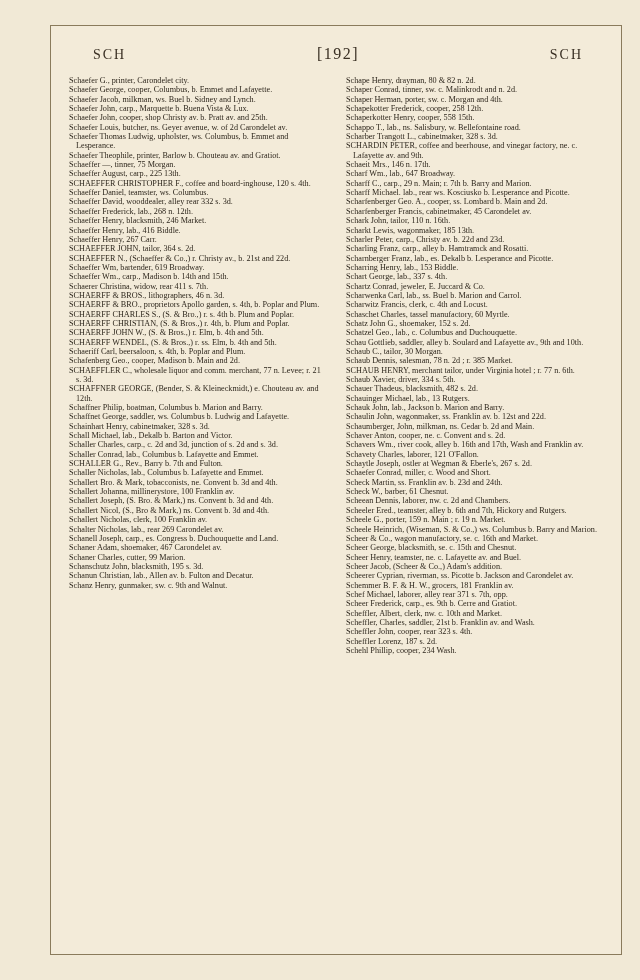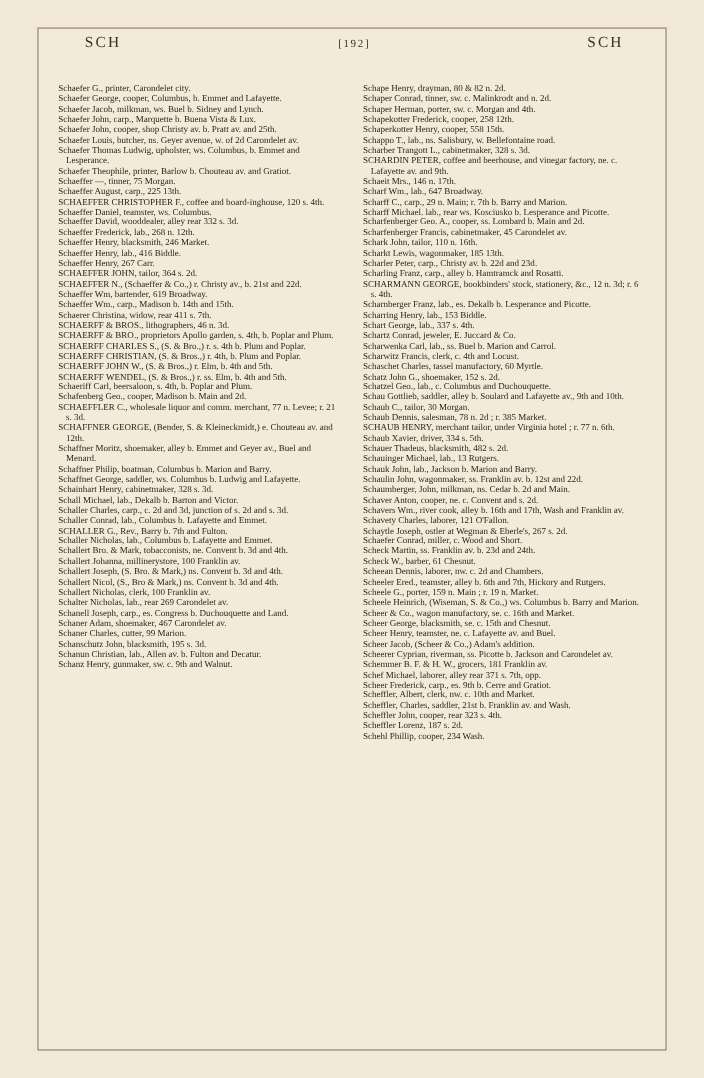--- a/index.html
+++ b/index.html
@@ -15,21 +15,21 @@
   }
   .page {
     position: relative;
     width: 640px;
     height: 980px;
     background: #f1e9d6;
     box-sizing: border-box;
   }
   .page-inner {
     position: absolute;
-    left: 34px;
+    left: 50px;
     top: 25px;
     width: 572px;
     height: 930px;
     border: 1px solid #8a7b5c;
     box-sizing: border-box;
     background: #f3ebd9;
     padding: 6px 8px 6px 8px;
   }
   .header {
     display: flex;
@@ -41,21 +41,22 @@
     padding: 0 30px 0 34px;
     margin-bottom: 6px;
     height: 18px;
   }
   .header .hdr-word {
     font-variant: small-caps;
     font-size: 14px;
     letter-spacing: 2px;
   }
   .header .hdr-page {
-    font-size: 10px;
+    font-size: 16px;
+    margin-top: 13px;
   }
   .cols {
     display: flex;
     gap: 0;
     height: 886px;
     margin-top: 26px;
   }
   .col {
     width: 50%;
     box-sizing: border-box;
@@ -114,21 +115,20 @@
           <p class="entry">SCHAERFF &amp; BROS., lithographers, 46 n. 3d.</p>
           <p class="entry">SCHAERFF &amp; BRO., proprietors Apollo garden, s. 4th, b. Poplar and Plum.</p>
           <p class="entry">SCHAERFF CHARLES S., (S. &amp; Bro.,) r. s. 4th b. Plum and Poplar.</p>
           <p class="entry">SCHAERFF CHRISTIAN, (S. &amp; Bros.,) r. 4th, b. Plum and Poplar.</p>
           <p class="entry">SCHAERFF JOHN W., (S. &amp; Bros.,) r. Elm, b. 4th and 5th.</p>
           <p class="entry">SCHAERFF WENDEL, (S. &amp; Bros.,) r. ss. Elm, b. 4th and 5th.</p>
           <p class="entry">Schaeriff Carl, beersaloon, s. 4th, b. Poplar and Plum.</p>
           <p class="entry">Schafenberg Geo., cooper, Madison b. Main and 2d.</p>
           <p class="entry">SCHAEFFLER C., wholesale liquor and comm. merchant, 77 n. Levee; r. 21 s. 3d.</p>
           <p class="entry">SCHAFFNER GEORGE, (Bender, S. &amp; Kleineckmidt,) e. Chouteau av. and 12th.</p>
-          <p class="entry">Schaffner Moritz, shoemaker, alley b. Emmet and Geyer av., Buel and Menard.</p>
           <p class="entry">Schaffner Philip, boatman, Columbus b. Marion and Barry.</p>
           <p class="entry">Schaffnet George, saddler, ws. Columbus b. Ludwig and Lafayette.</p>
           <p class="entry">Schainhart Henry, cabinetmaker, 328 s. 3d.</p>
           <p class="entry">Schall Michael, lab., Dekalb b. Barton and Victor.</p>
           <p class="entry">Schaller Charles, carp., c. 2d and 3d, junction of s. 2d and s. 3d.</p>
           <p class="entry">Schaller Conrad, lab., Columbus b. Lafayette and Emmet.</p>
           <p class="entry">SCHALLER G., Rev., Barry b. 7th and Fulton.</p>
           <p class="entry">Schaller Nicholas, lab., Columbus b. Lafayette and Emmet.</p>
           <p class="entry">Schallert Bro. &amp; Mark, tobacconists, ne. Convent b. 3d and 4th.</p>
           <p class="entry">Schallert Johanna, millinerystore, 100 Franklin av.</p>
@@ -155,21 +155,20 @@
           <p class="entry">Schaeit Mrs., 146 n. 17th.</p>
           <p class="entry">Scharf Wm., lab., 647 Broadway.</p>
           <p class="entry">Scharff C., carp., 29 n. Main; r. 7th b. Barry and Marion.</p>
           <p class="entry">Scharff Michael. lab., rear ws. Kosciusko b. Lesperance and Picotte.</p>
           <p class="entry">Scharfenberger Geo. A., cooper, ss. Lombard b. Main and 2d.</p>
           <p class="entry">Scharfenberger Francis, cabinetmaker, 45 Carondelet av.</p>
           <p class="entry">Schark John, tailor, 110 n. 16th.</p>
           <p class="entry">Scharkt Lewis, wagonmaker, 185 13th.</p>
           <p class="entry">Scharler Peter, carp., Christy av. b. 22d and 23d.</p>
           <p class="entry">Scharling Franz, carp., alley b. Hamtramck and Rosatti.</p>
-          <p class="entry">SCHARMANN GEORGE, bookbinders' stock, stationery, &amp;c., 12 n. 3d; r. 6 s. 4th.</p>
           <p class="entry">Scharnberger Franz, lab., es. Dekalb b. Lesperance and Picotte.</p>
           <p class="entry">Scharring Henry, lab., 153 Biddle.</p>
           <p class="entry">Schart George, lab., 337 s. 4th.</p>
           <p class="entry">Schartz Conrad, jeweler, E. Juccard &amp; Co.</p>
           <p class="entry">Scharwenka Carl, lab., ss. Buel b. Marion and Carrol.</p>
           <p class="entry">Scharwitz Francis, clerk, c. 4th and Locust.</p>
           <p class="entry">Schaschet Charles, tassel manufactory, 60 Myrtle.</p>
           <p class="entry">Schatz John G., shoemaker, 152 s. 2d.</p>
           <p class="entry">Schatzel Geo., lab., c. Columbus and Duchouquette.</p>
           <p class="entry">Schau Gottlieb, saddler, alley b. Soulard and Lafayette av., 9th and 10th.</p>

